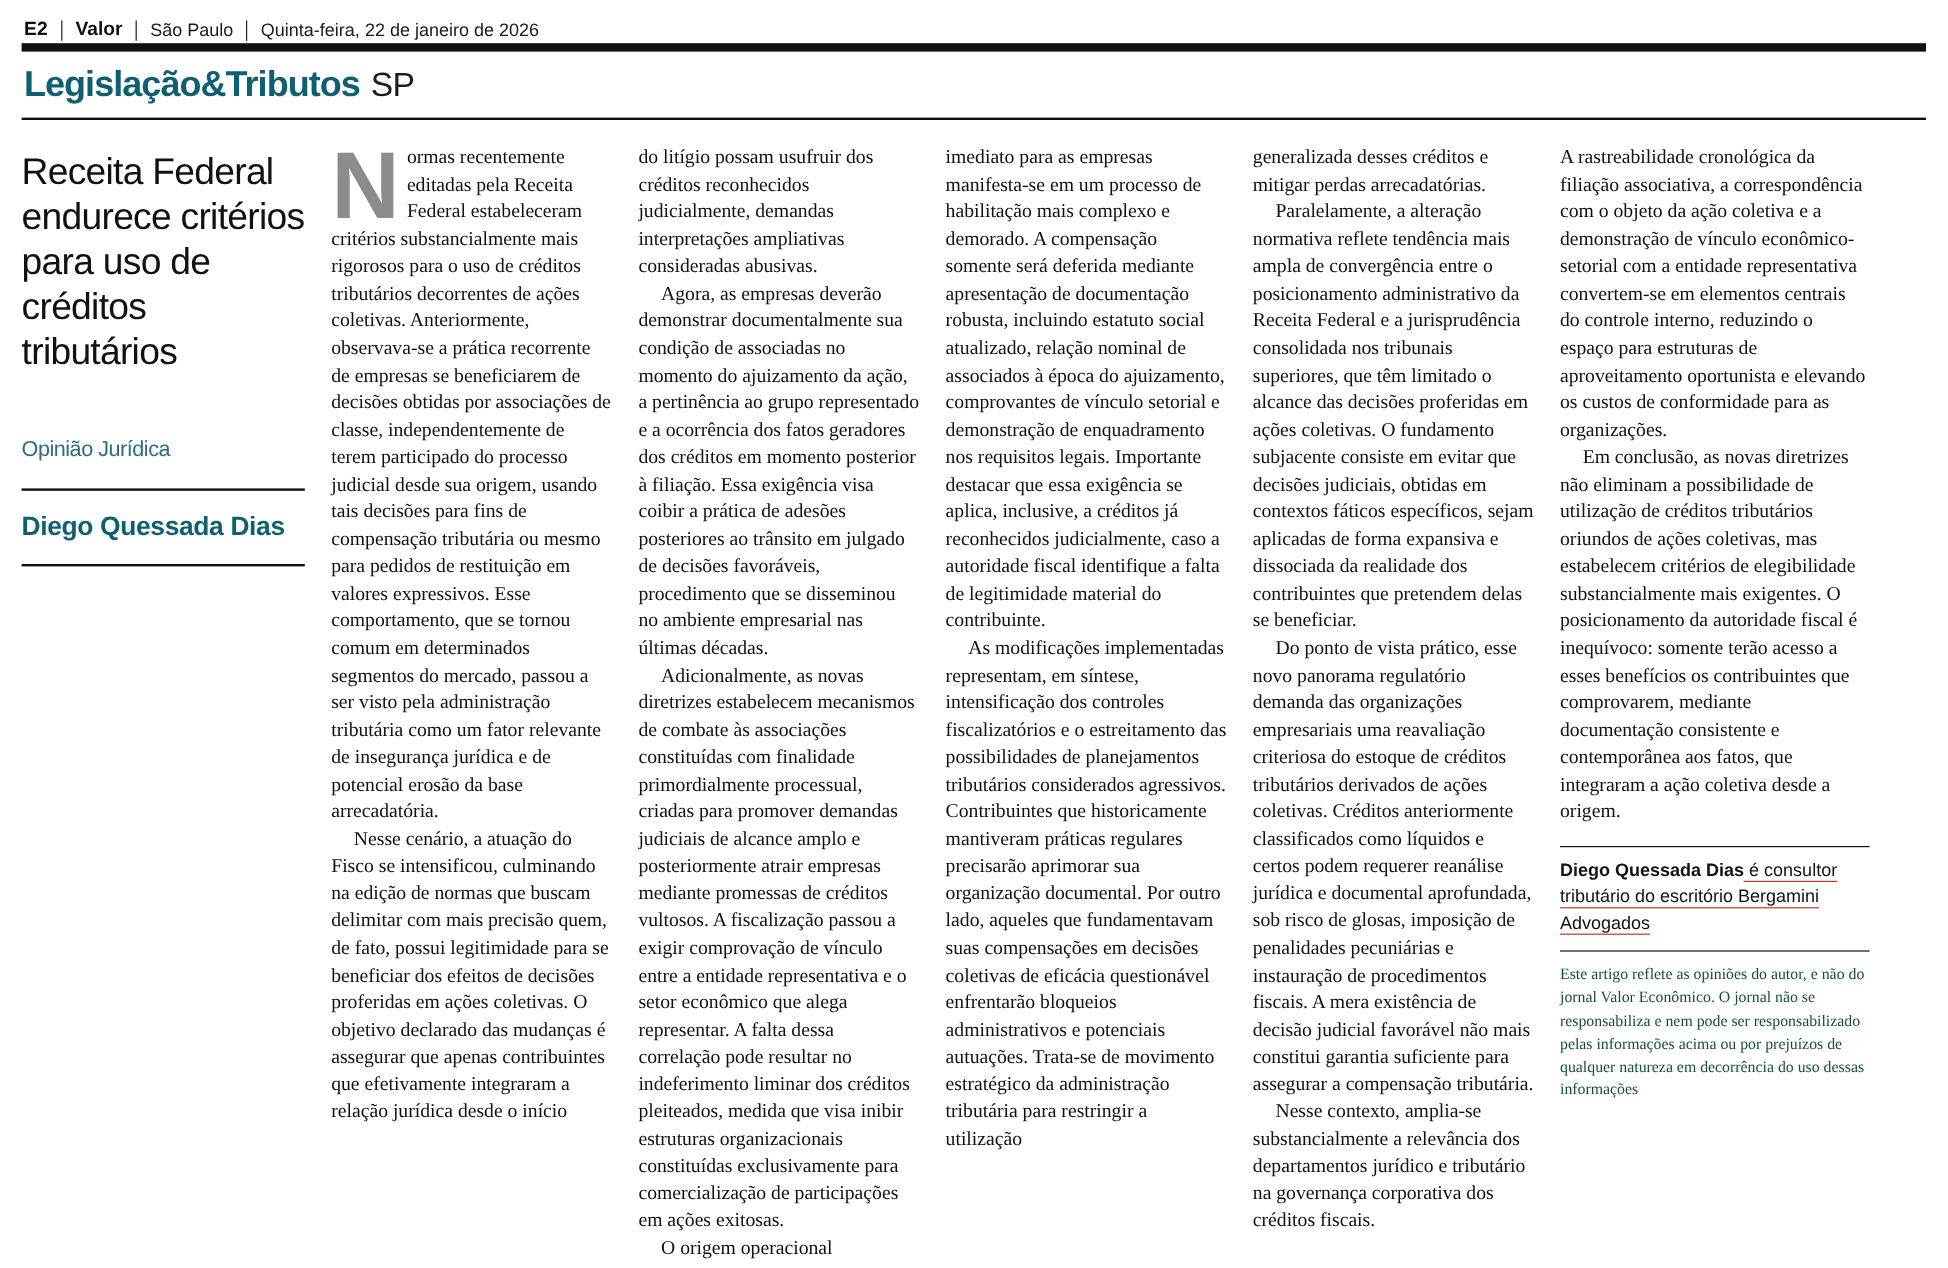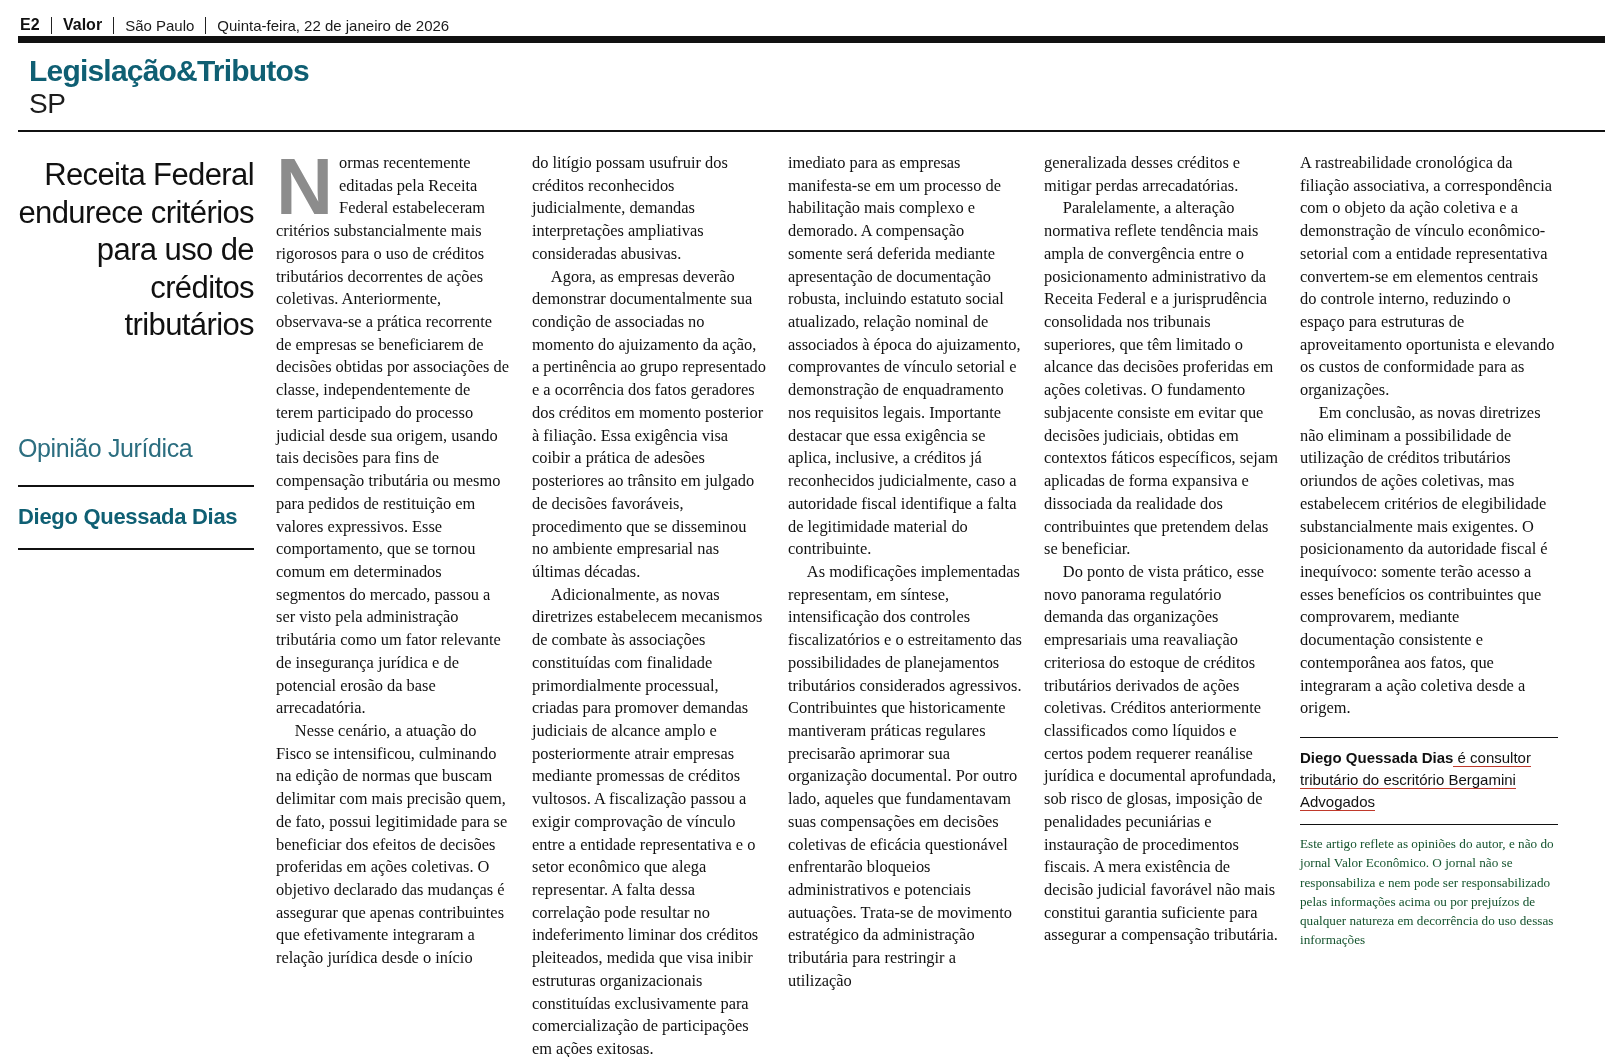--- a/index.html
+++ b/index.html
@@ -60,21 +60,20 @@
     background: #111111;
     margin-top: 2px;
   }
 
   
   .section-header {
     display: flex;
     align-items: baseline;
     font-family: "Liberation Sans", sans-serif;
     padding: 11px 2px 10px 2px;
-    flex-direction: column;
   }
   .section-header .sec-main {
     font-weight: bold;
     font-size: 30px;
     color: #0f5f73;
     letter-spacing: -0.8px;
   }
   .section-header .sec-sub {
     font-weight: normal;
     font-size: 28px;
@@ -106,27 +105,26 @@
     position: relative;
   }
   .headline {
     font-family: "Liberation Sans", sans-serif;
     font-weight: normal;
     font-size: 31px;
     line-height: 1.21;
     color: #111;
     letter-spacing: -0.6px;
     margin: 4px 0 0 0;
-    text-align: right;
   }
   .kicker {
     font-family: "Liberation Sans", sans-serif;
-    font-size: 25px;
+    font-size: 18px;
     color: #2c6e80;
-    margin-top: 90px;
+    margin-top: 52px;
     letter-spacing: -0.4px;
   }
   .rail-rule {
     height: 2px;
     background: #111;
     margin-top: 22px;
     width: 236px;
   }
   .byline {
     font-family: "Liberation Sans", sans-serif;
@@ -256,20 +254,21 @@
 
     <div class="col textcol">
       <p class="first">imediato para as empresas manifesta-se em um processo de habilitação mais complexo e demorado. A compensação somente será deferida mediante apresentação de documentação robusta, incluindo estatuto social atualizado, relação nominal de associados à época do ajuizamento, comprovantes de vínculo setorial e demonstração de enquadramento nos requisitos legais. Importante destacar que essa exigência se aplica, inclusive, a créditos já reconhecidos judicialmente, caso a autoridade fiscal identifique a falta de legitimidade material do contribuinte.</p>
       <p>As modificações implementadas representam, em síntese, intensificação dos controles fiscalizatórios e o estreitamento das possibilidades de planejamentos tributários considerados agressivos. Contribuintes que historicamente mantiveram práticas regulares precisarão aprimorar sua organização documental. Por outro lado, aqueles que fundamentavam suas compensações em decisões coletivas de eficácia questionável enfrentarão bloqueios administrativos e potenciais autuações. Trata-se de movimento estratégico da administração tributária para restringir a utilização</p>
     </div>
 
     <div class="col textcol">
       <p class="first">generalizada desses créditos e mitigar perdas arrecadatórias.</p>
       <p>Paralelamente, a alteração normativa reflete tendência mais ampla de convergência entre o posicionamento administrativo da Receita Federal e a jurisprudência consolidada nos tribunais superiores, que têm limitado o alcance das decisões proferidas em ações coletivas. O fundamento subjacente consiste em evitar que decisões judiciais, obtidas em contextos fáticos específicos, sejam aplicadas de forma expansiva e dissociada da realidade dos contribuintes que pretendem delas se beneficiar.</p>
       <p>Do ponto de vista prático, esse novo panorama regulatório demanda das organizações empresariais uma reavaliação criteriosa do estoque de créditos tributários derivados de ações coletivas. Créditos anteriormente classificados como líquidos e certos podem requerer reanálise jurídica e documental aprofundada, sob risco de glosas, imposição de penalidades pecuniárias e instauração de procedimentos fiscais. A mera existência de decisão judicial favorável não mais constitui garantia suficiente para assegurar a compensação tributária.</p>
+      <p>Nesse contexto, amplia-se substancialmente a relevância dos departamentos jurídico e tributário na governança corporativa dos créditos fiscais.</p>
     </div>
 
     <div class="col textcol lastcol">
       <p class="first">A rastreabilidade cronológica da filiação associativa, a correspondência com o objeto da ação coletiva e a demonstração de vínculo econômico-setorial com a entidade representativa convertem-se em elementos centrais do controle interno, reduzindo o espaço para estruturas de aproveitamento oportunista e elevando os custos de conformidade para as organizações.</p>
       <p>Em conclusão, as novas diretrizes não eliminam a possibilidade de utilização de créditos tributários oriundos de ações coletivas, mas estabelecem critérios de elegibilidade substancialmente mais exigentes. O posicionamento da autoridade fiscal é inequívoco: somente terão acesso a esses benefícios os contribuintes que comprovarem, mediante documentação consistente e contemporânea aos fatos, que integraram a ação coletiva desde a origem.</p>
 
       <div class="author-rule"></div>
       <div class="author-note">
         <span class="nm">Diego Quessada Dias</span><span class="linked"> é consultor tributário do escritório Bergamini Advogados</span>
       </div>

